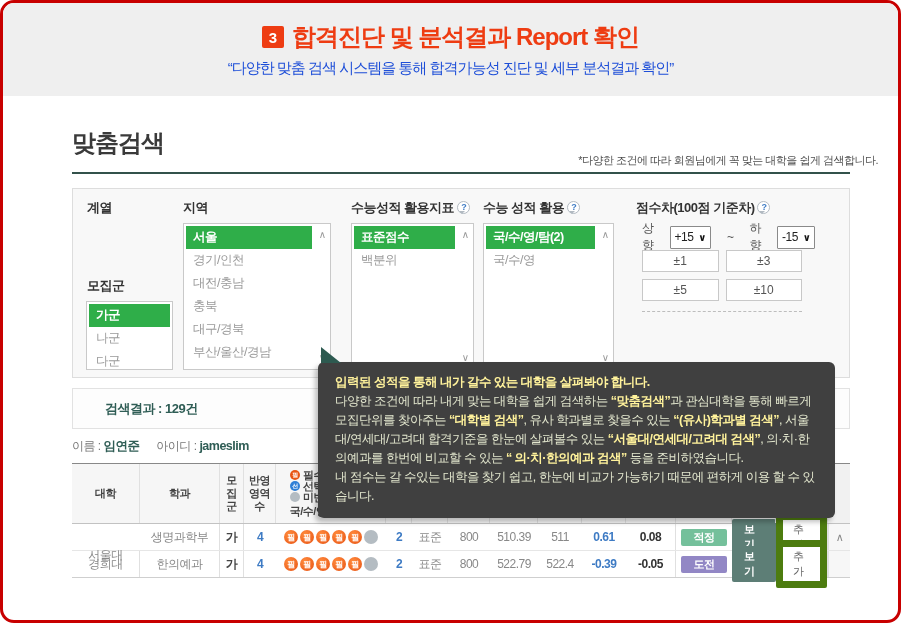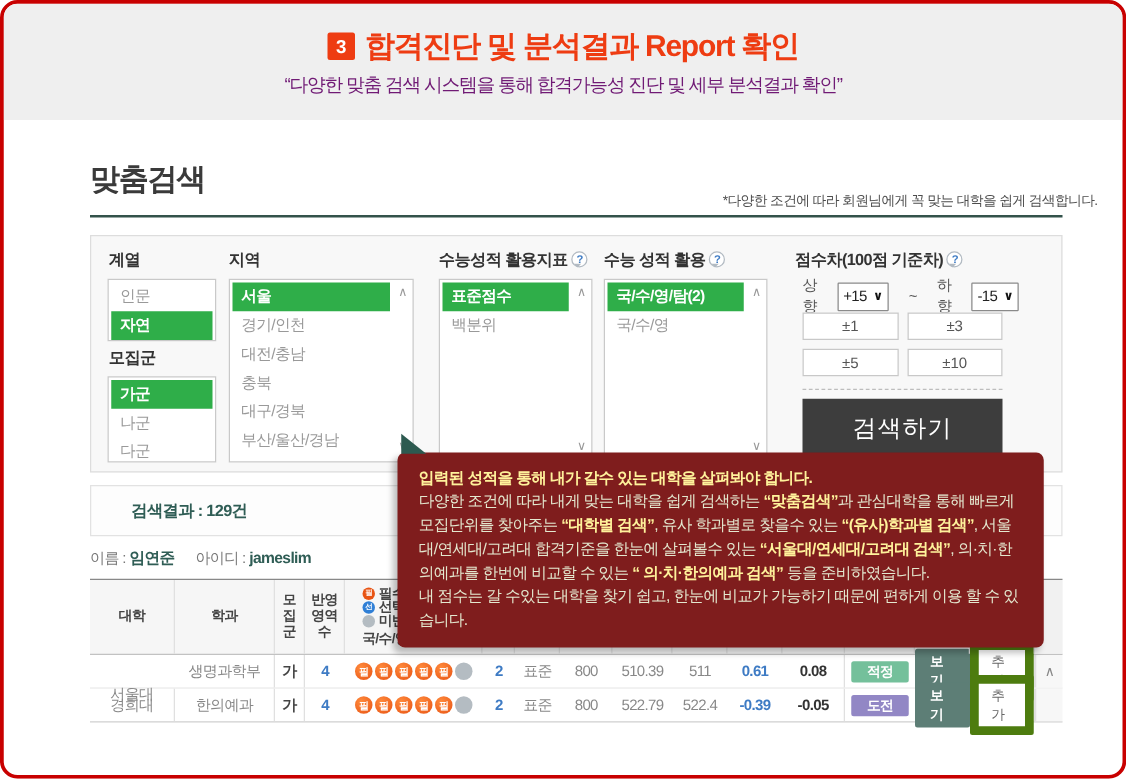--- a/index.html
+++ b/index.html
@@ -7,21 +7,21 @@
   #stage { position:relative; width:901px; height:623px; background:#fff;
            border:3px solid #c80000; border-radius:14px; overflow:hidden; }
 
   
   .band { position:absolute; left:0; top:0; width:100%; height:93px; background:#efefef;
           display:flex; flex-direction:column; align-items:center; justify-content:center; gap:6px; }
   .title-row { display:flex; align-items:center; gap:8px; }
   .num-badge { width:22px; height:22px; background:#ee3c12; color:#fff; font-weight:bold;
                font-size:15px; display:flex; align-items:center; justify-content:center; border-radius:2px; }
   .main-title { color:#ee3c12; font-size:24px; font-weight:bold; letter-spacing:-1px; }
-  .sub-title { color:#701a75; font-size:15px; letter-spacing:-1px; }
+  .sub-title { color:#1d4ed8; font-size:15px; letter-spacing:-1px; }
 
   
   .sec-title { position:absolute; left:69px; top:124px; font-size:24px; font-weight:bold; color:#3a3a3a; letter-spacing:-1px; }
   .sec-note { position:absolute; right:20px; top:150px; font-size:11px; color:#4d4d4d; letter-spacing:-0.5px; }
   .sec-line { position:absolute; left:69px; top:169px; width:778px; height:2px; background:#33524b; }
 
   
   .form-box { position:absolute; left:69px; top:185px; width:778px; height:190px;
               background:#f8f8f8; border:1px solid #ddd; }
   .f-label { position:absolute; font-size:13px; font-weight:bold; color:#333; letter-spacing:-0.5px; }
@@ -84,21 +84,21 @@
   .dot { width:14px; height:14px; border-radius:50%; margin:0 1px; display:inline-flex; align-items:center;
          justify-content:center; color:#fff; font-size:8px; font-weight:bold; }
   .badge { min-width:46px; height:17px; border-radius:2px; color:#fff; font-size:11px; font-weight:bold;
            display:inline-flex; align-items:center; justify-content:center; padding:0 8px; }
   .btn-view { background:#5d7e76; color:#fff; font-size:11px; font-weight:bold; border-radius:2px;
               padding:3px 12px; }
   .btn-add { background:#fff; border:7px solid #4d7c0f; color:#666; font-size:11px; border-radius:2px;
              padding:2px 10px; }
 
   
-  .tooltip { position:absolute; left:315px; top:359px; width:517px; min-height:133px; background:#7f1d1d;
+  .tooltip { position:absolute; left:315px; top:359px; width:517px; min-height:133px; background:#404040;
              border-radius:6px; padding:11px 17px 12px 17px; box-shadow:-3px 4px 5px rgba(0,0,0,.25); z-index:5; }
   .tooltip::before { content:""; position:absolute; left:3px; top:-15px; width:0; height:0;
                      border-bottom:16px solid #2d5a50; border-right:20px solid transparent; }
   .tooltip p { font-size:12.5px; line-height:19px; color:#e4e8cf; letter-spacing:-0.5px; }
   .tooltip p.head { font-weight:bold; color:#fff29b; }
   .tooltip .hl { font-weight:bold; color:#fff29b; }
 </style>
 </head>
 <body>
 
@@ -111,24 +111,20 @@
     </div>
     <div class="sub-title">“다양한 맞춤 검색 시스템을 통해 합격가능성 진단 및 세부 분석결과 확인”</div>
   </div>
 
   <div class="sec-title">맞춤검색</div>
   <div class="sec-note">*다양한 조건에 따라 회원님에게 꼭 맞는 대학을 쉽게 검색합니다.</div>
   <div class="sec-line"></div>
 
   <div class="form-box">
     <div class="f-label" style="left:14px;top:10px;">계열</div>
-    <div class="listbox" id="series-list" style="left:13px;top:34px;width:87px;height:50px;">
-        <div class="lst-item">인문</div>
-        <div class="lst-item sel" style="background: rgb(47, 174, 73);">자연</div>
-      </div>
 
     <div class="f-label" style="left:14px;top:88px;">모집군</div>
     <div class="listbox" id="group-list" style="left:13px;top:112px;width:87px;height:69px;">
         <div class="lst-item sel" style="background: rgb(47, 174, 73);">가군</div>
         <div class="lst-item">나군</div>
         <div class="lst-item">다군</div>
       </div>
 
     <div class="f-label" style="left:110px;top:10px;">지역</div>
     <div class="listbox" id="region-list" style="left:110px;top:34px;width:148px;height:147px;">
@@ -175,21 +171,20 @@
       </span>
     </div>
 
     <div class="pm-grid" id="pm-grid">
         <div class="pm-btn">±1</div>
         <div class="pm-btn">±3</div>
         <div class="pm-btn">±5</div>
         <div class="pm-btn">±10</div>
       </div>
     <div class="dash-sep"></div>
-    <div class="search-btn">검색하기</div>
   </div>
 
   <div class="result-bar">
     <span>검색결과 : 129건</span>
   </div>
 
   <div class="user-line">
     <span>이름 :</span>
     <b>임연준</b>
     <span>아이디 :</span>

